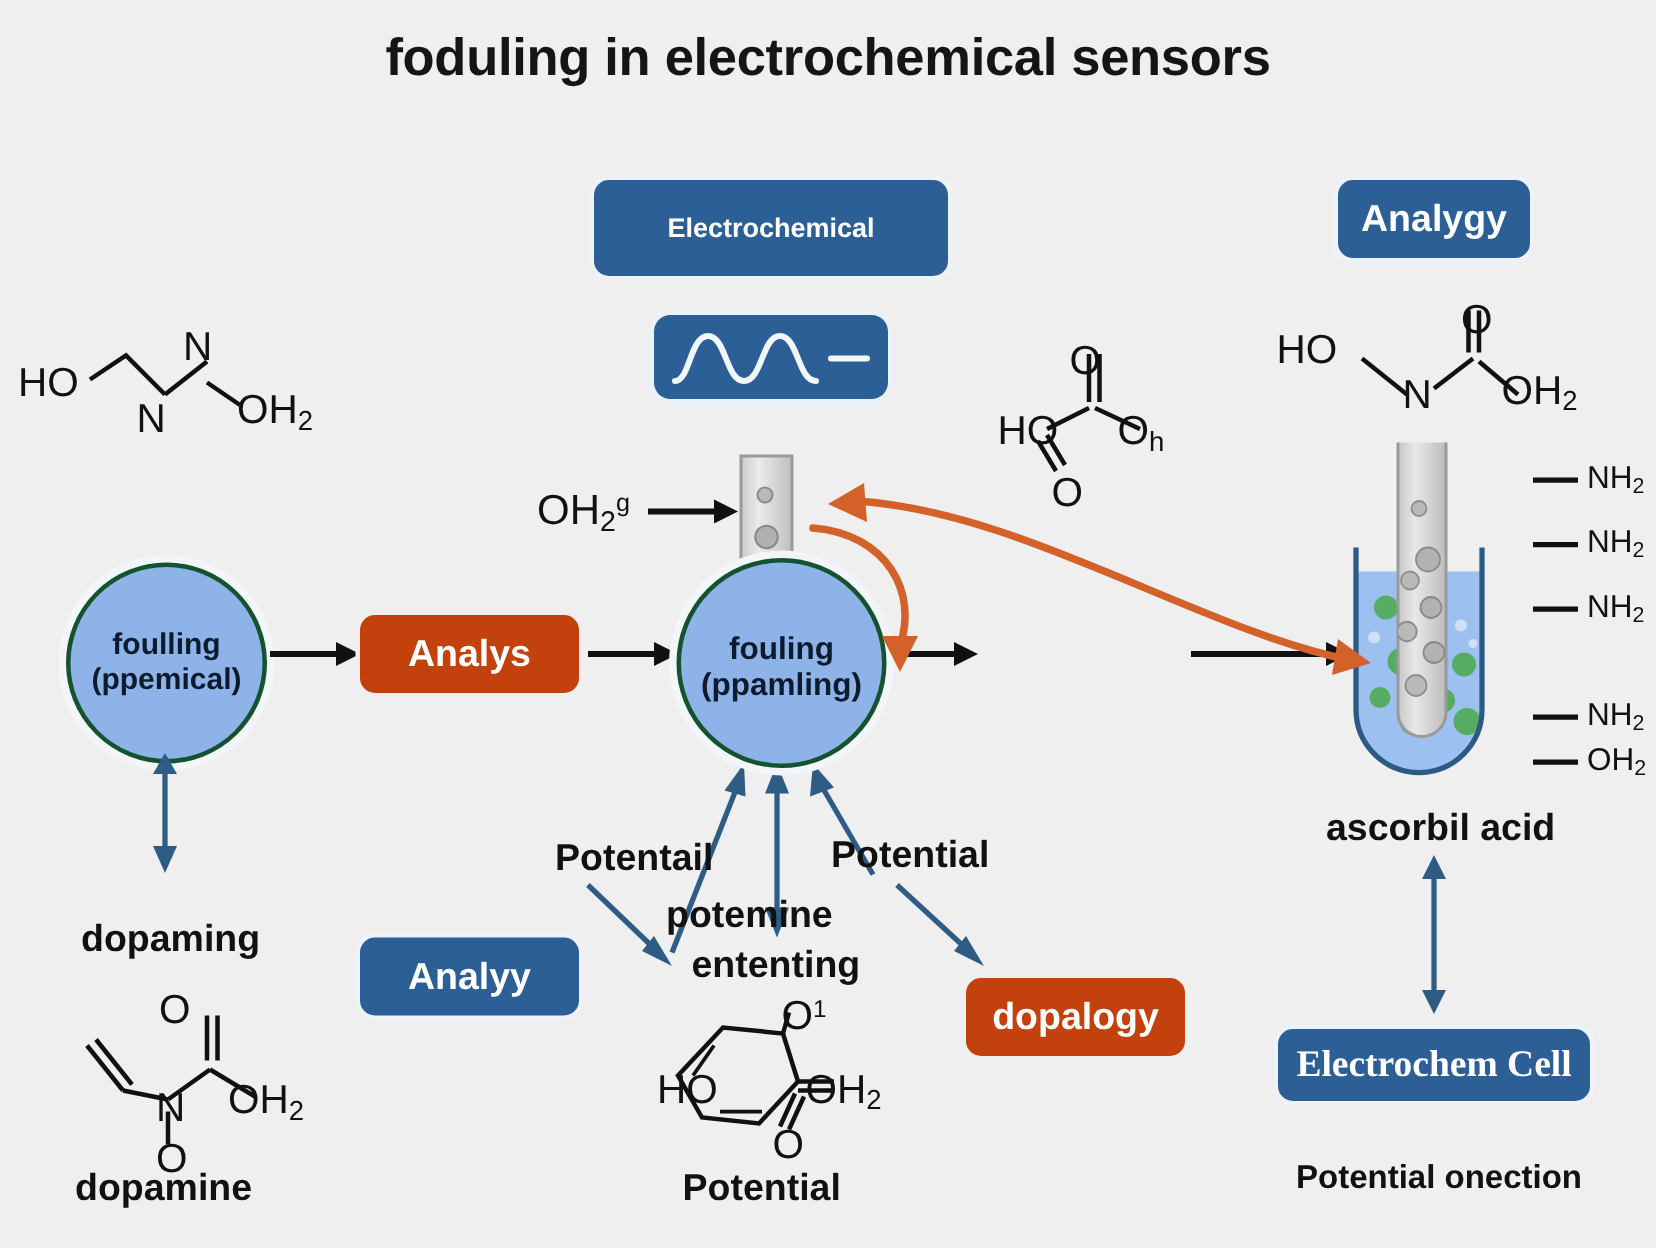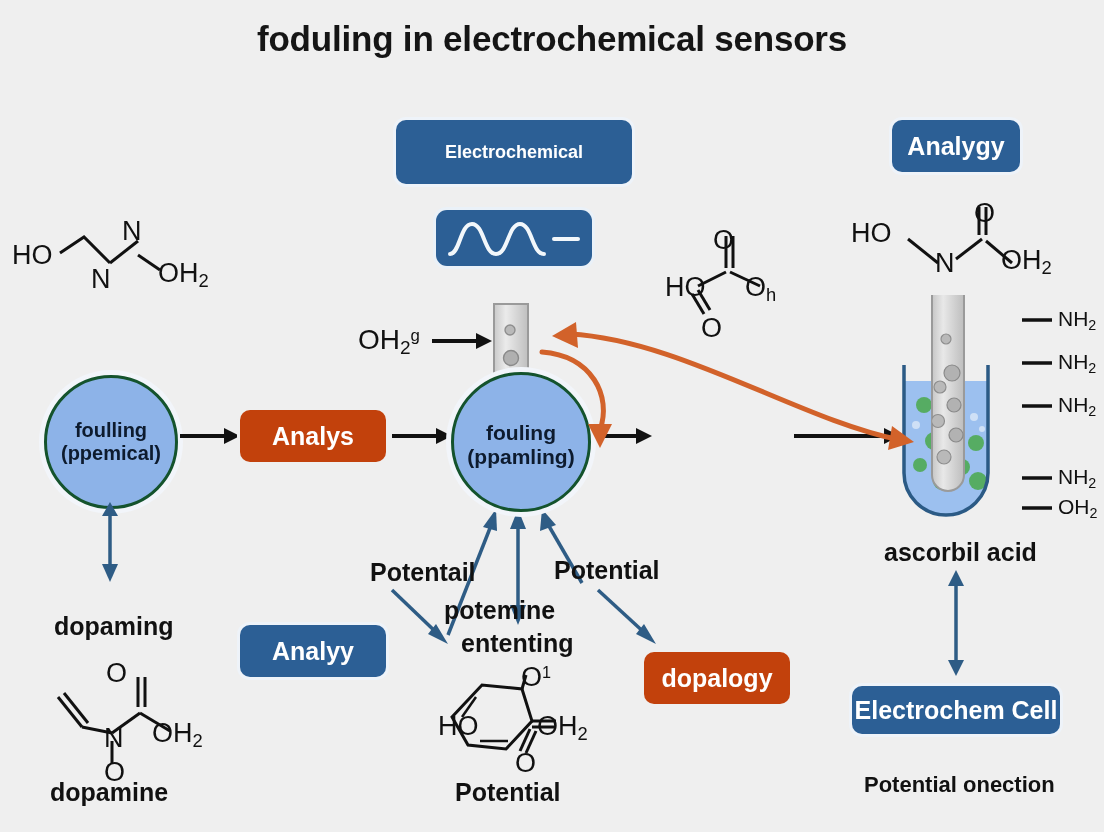--- a/index.html
+++ b/index.html
@@ -305,21 +305,21 @@
   <div class="abs tick-label" style="left:1058px;top:495px;">OH<sub>2</sub></div>
 
   <div class="abs lbl" style="left:884px;top:538px;font-size:25px;">ascorbil acid</div>
 
   <svg class="abs" style="left:944px;top:570px;" width="24" height="110">
     <line x1="12" y1="8" x2="12" y2="98" stroke="#2e5c85" stroke-width="3.5"></line>
     <polygon points="4,16 12,0 20,16" fill="#2e5c85"></polygon>
     <polygon points="4,90 12,106 20,90" fill="#2e5c85"></polygon>
   </svg>
 
-  <div class="abs pill blue" style="left:852px;top:686px;width:208px;height:48px;font-size:25px;">
+  <div class="abs pill blue" style="left:852px;top:686px;width:208px;height:48px;font-size:25px;font-family:Liberation Serif, serif;">
     <span>Electrochem Cell</span>
   </div>
 
   <div class="abs lbl" style="left:864px;top:772px;font-size:22px;">Potential onection</div>
 
   <svg class="abs" style="left:430px;top:495px;" width="190" height="150">
 
     <line x1="18" y1="140" x2="62" y2="28" stroke="#2e5c85" stroke-width="3.5"></line>
     <polygon points="53,32 66,14 67,36" fill="#2e5c85"></polygon>
 

